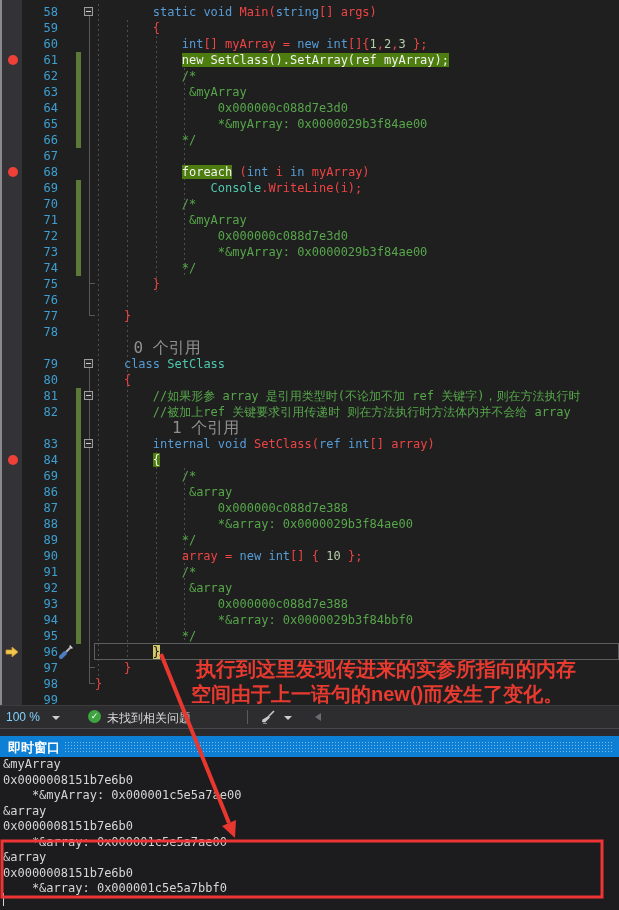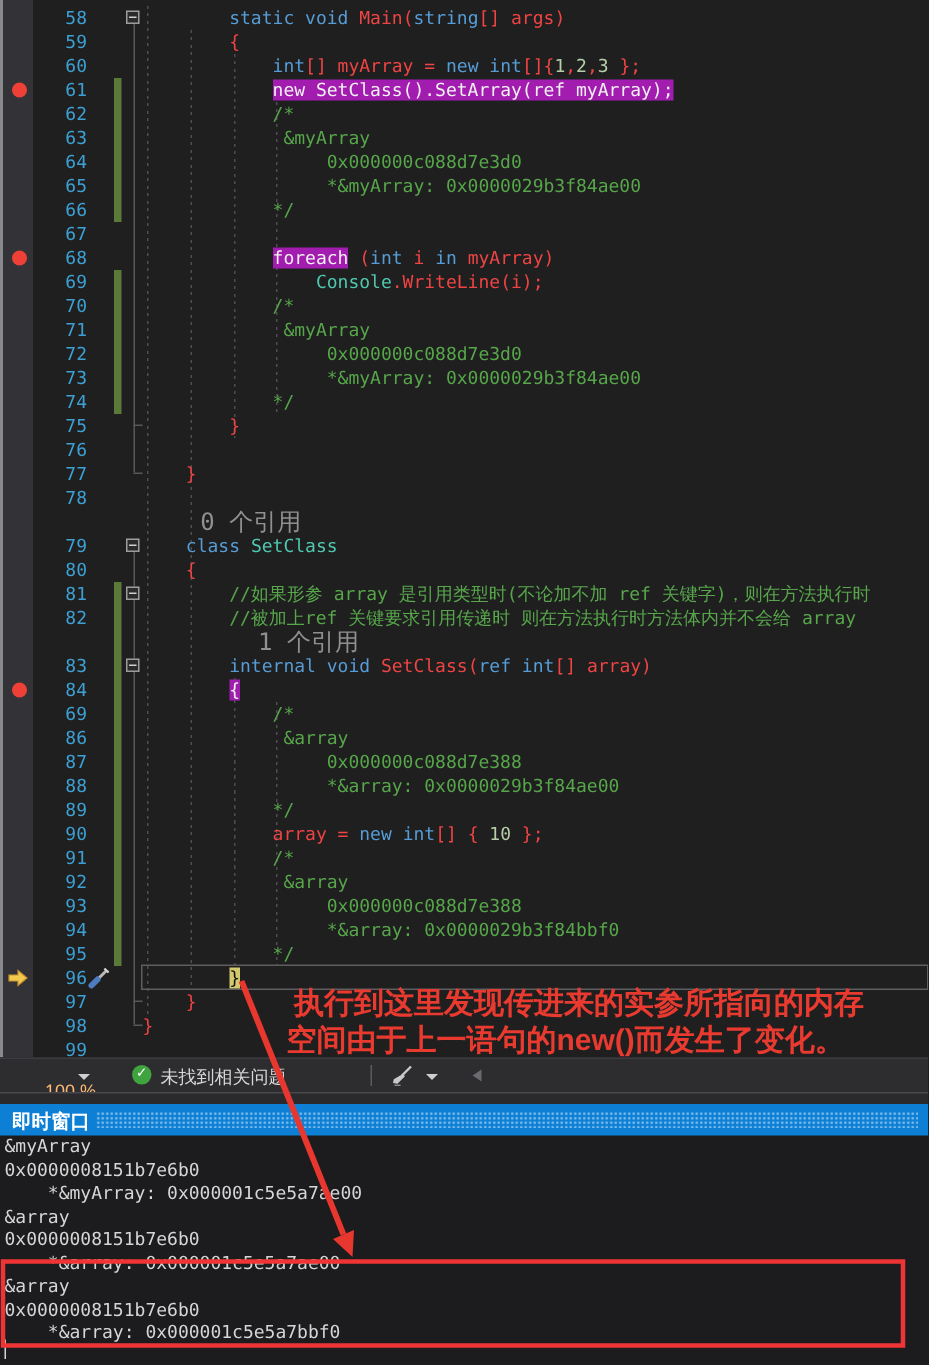--- a/index.html
+++ b/index.html
@@ -13,43 +13,43 @@
   .crow{position:relative;height:16px;width:619px;}
   .lnum{position:absolute;left:24px;top:0;width:34px;height:16px;text-align:right;
         font-size:12px;line-height:16px;color:#3da0d2;}
   .codetext{position:absolute;left:95px;top:0;height:16px;white-space:pre;
             font-size:12px;line-height:16px;color:#d4d4d4;}
   .tk-p{color:#ef4444;}
   .tk-k{color:#569cd6;}
   .tk-t{color:#4ec9b0;}
   .tk-c{color:#57a64a;}
   .tk-n{color:#b5cea8;}
-  .tk-rb{background:#a21caf;color:#f2f2f2;}
+  .tk-rb{background:#4d7c0f;color:#f2f2f2;}
   .tk-yb{background:#d3c96e;color:#15150f;}
   .tk-cl{color:#909090;font-size:16px;}
   .gbar{position:absolute;left:76px;top:0;width:5px;height:16px;background:#5b7a39;}
   .bp{position:absolute;left:8px;top:3px;width:10px;height:10px;border-radius:50%;background:#ee4037;}
   .fbox{position:absolute;left:84px;top:3px;width:9px;height:9px;box-sizing:border-box;
         border:1px solid #9d9d9d;background:#2b2b2b;}
   .fbox::after{content:"";display:block;width:5px;height:1px;background:#cfcfcf;margin:3px auto 0;}
   .curline{position:absolute;left:94px;right:0;top:-1px;height:15px;border:1px solid #5e5e60;}
   .exec-arrow{position:absolute;left:5px;top:2px;width:14px;height:12px;}
   .wrench{position:absolute;left:58px;top:0;width:16px;height:16px;}
   .iguide{position:absolute;width:1px;background:repeating-linear-gradient(to bottom,#4d4d52 0 2px,transparent 2px 5px);}
   .fvline{position:absolute;left:89px;width:1px;background:#585858;}
   .ftick{position:absolute;left:89px;width:6px;height:1px;background:#585858;}
   
   .anno{position:absolute;color:#e93a30;font-family:"Liberation Sans",sans-serif;
         font-weight:bold;font-size:20px;line-height:23px;white-space:nowrap;z-index:9;}
   .overlay{position:absolute;left:0;top:0;width:619px;height:910px;z-index:8;pointer-events:none;}
   
   .statusbar{position:absolute;left:0;top:705px;width:619px;height:23px;background:#2d2d30;
              border-top:1px solid #3c3c40;box-sizing:border-box;}
-  .zoom-label{position:absolute;left:6px;top:14px;font-size:12px;color:#fdba74;
-              font-family:"Liberation Sans",sans-serif;margin-left:24px;}
+  .zoom-label{position:absolute;left:6px;top:4px;font-size:12px;color:#7dd3fc;
+              font-family:"Liberation Sans",sans-serif;}
   .caret{position:absolute;width:0;height:0;border-left:4px solid transparent;
          border-right:4px solid transparent;border-top:4px solid #cfcfcf;}
   .health-icon{position:absolute;left:88px;top:4px;width:13px;height:13px;border-radius:50%;
                background:#3fa33f;color:#fff;font-size:9px;line-height:13px;text-align:center;
                font-family:"DejaVu Sans",sans-serif;}
   .health-text{position:absolute;left:107px;top:4px;font-size:12px;color:#d8d8d8;
                font-family:"Liberation Sans",sans-serif;}
   .sb-divider{position:absolute;left:247px;top:4px;width:1px;height:14px;background:#5b5b5b;}
   .brush{position:absolute;left:259px;top:3px;width:18px;height:16px;}
   .scroll-left{position:absolute;left:315px;top:7px;width:0;height:0;border-top:4px solid transparent;

